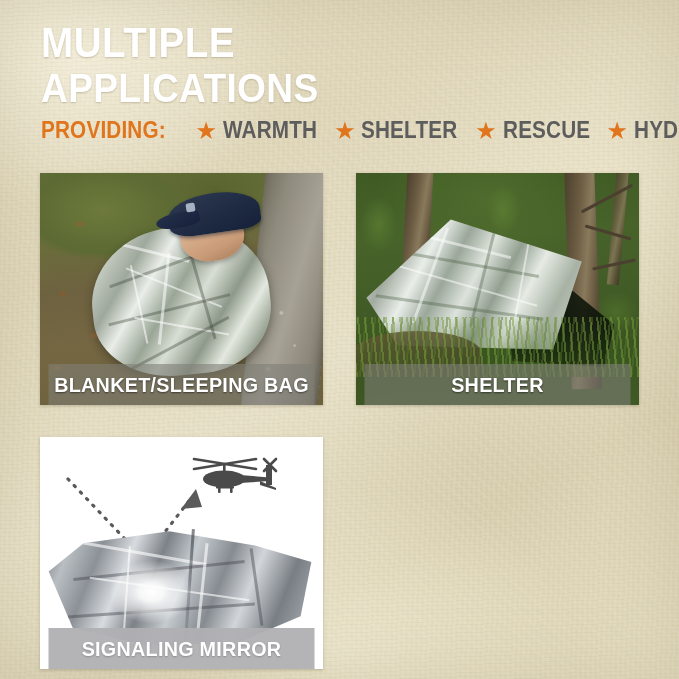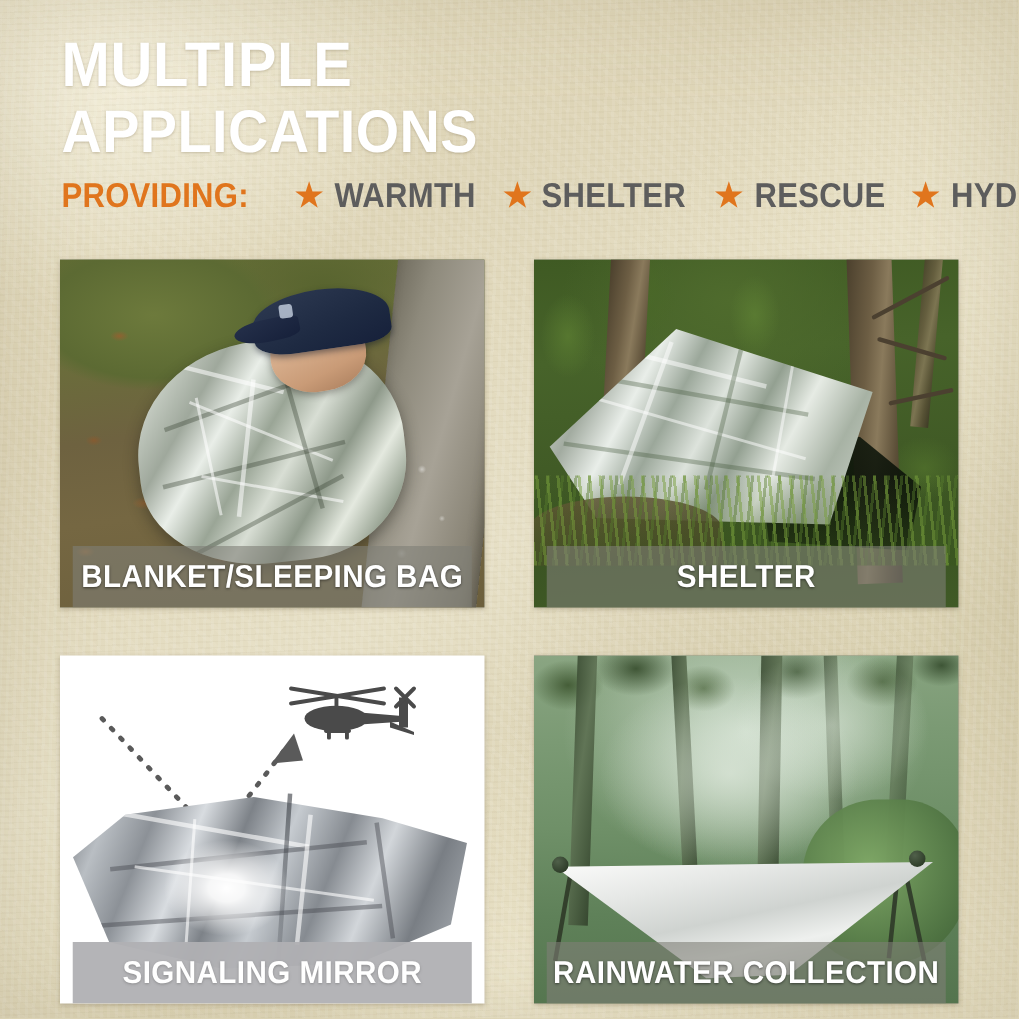--- a/index.html
+++ b/index.html
@@ -395,34 +395,15 @@
             <i style="left:58%;top:12%;width:3px;height:74%;transform:rotate(6deg);"></i>
             <i class="d" style="left:78%;top:16%;width:3px;height:66%;transform:rotate(-8deg);"></i>
             <i style="left:30%;top:14%;width:2px;height:70%;transform:rotate(4deg);"></i>
           </div>
           <div class="p3-fold"></div>
           <div class="p3-glare"></div>
         </div>
         <div class="caption light">SIGNALING MIRROR</div>
       </div>
 
-      <div class="panel">
-        <div class="scene p4">
-          <div class="p4-canopy"></div>
-          <div class="p4-tree" style="left:26px;top:0;width:13px;height:180px;transform:rotate(2deg);"></div>
-          <div class="p4-tree" style="left:96px;top:0;width:10px;height:170px;transform:rotate(-3deg);"></div>
-          <div class="p4-tree" style="left:150px;top:0;width:14px;height:176px;transform:rotate(1deg);"></div>
-          <div class="p4-tree" style="left:196px;top:0;width:9px;height:166px;transform:rotate(-2deg);opacity:.7;"></div>
-          <div class="p4-tree" style="left:238px;top:0;width:11px;height:150px;transform:rotate(3deg);opacity:.65;"></div>
-          <div class="p4-mist"></div>
-          <div class="p4-bush"></div>
-          <div class="p4-pole" style="left:18px;top:142px;height:62px;transform:rotate(10deg);"></div>
-          <div class="p4-pole" style="left:252px;top:140px;height:64px;transform:rotate(-12deg);"></div>
-          <div class="p4-pole" style="left:238px;top:146px;height:56px;transform:rotate(6deg);"></div>
-          <div class="p4-tarp"></div>
-          <div class="p4-knot" style="left:12px;top:134px;"></div>
-          <div class="p4-knot" style="left:250px;top:130px;"></div>
-        </div>
-        <div class="caption">RAINWATER COLLECTION</div>
-      </div>
     </div>
   </div>
 </div>
 
 </body></html>

